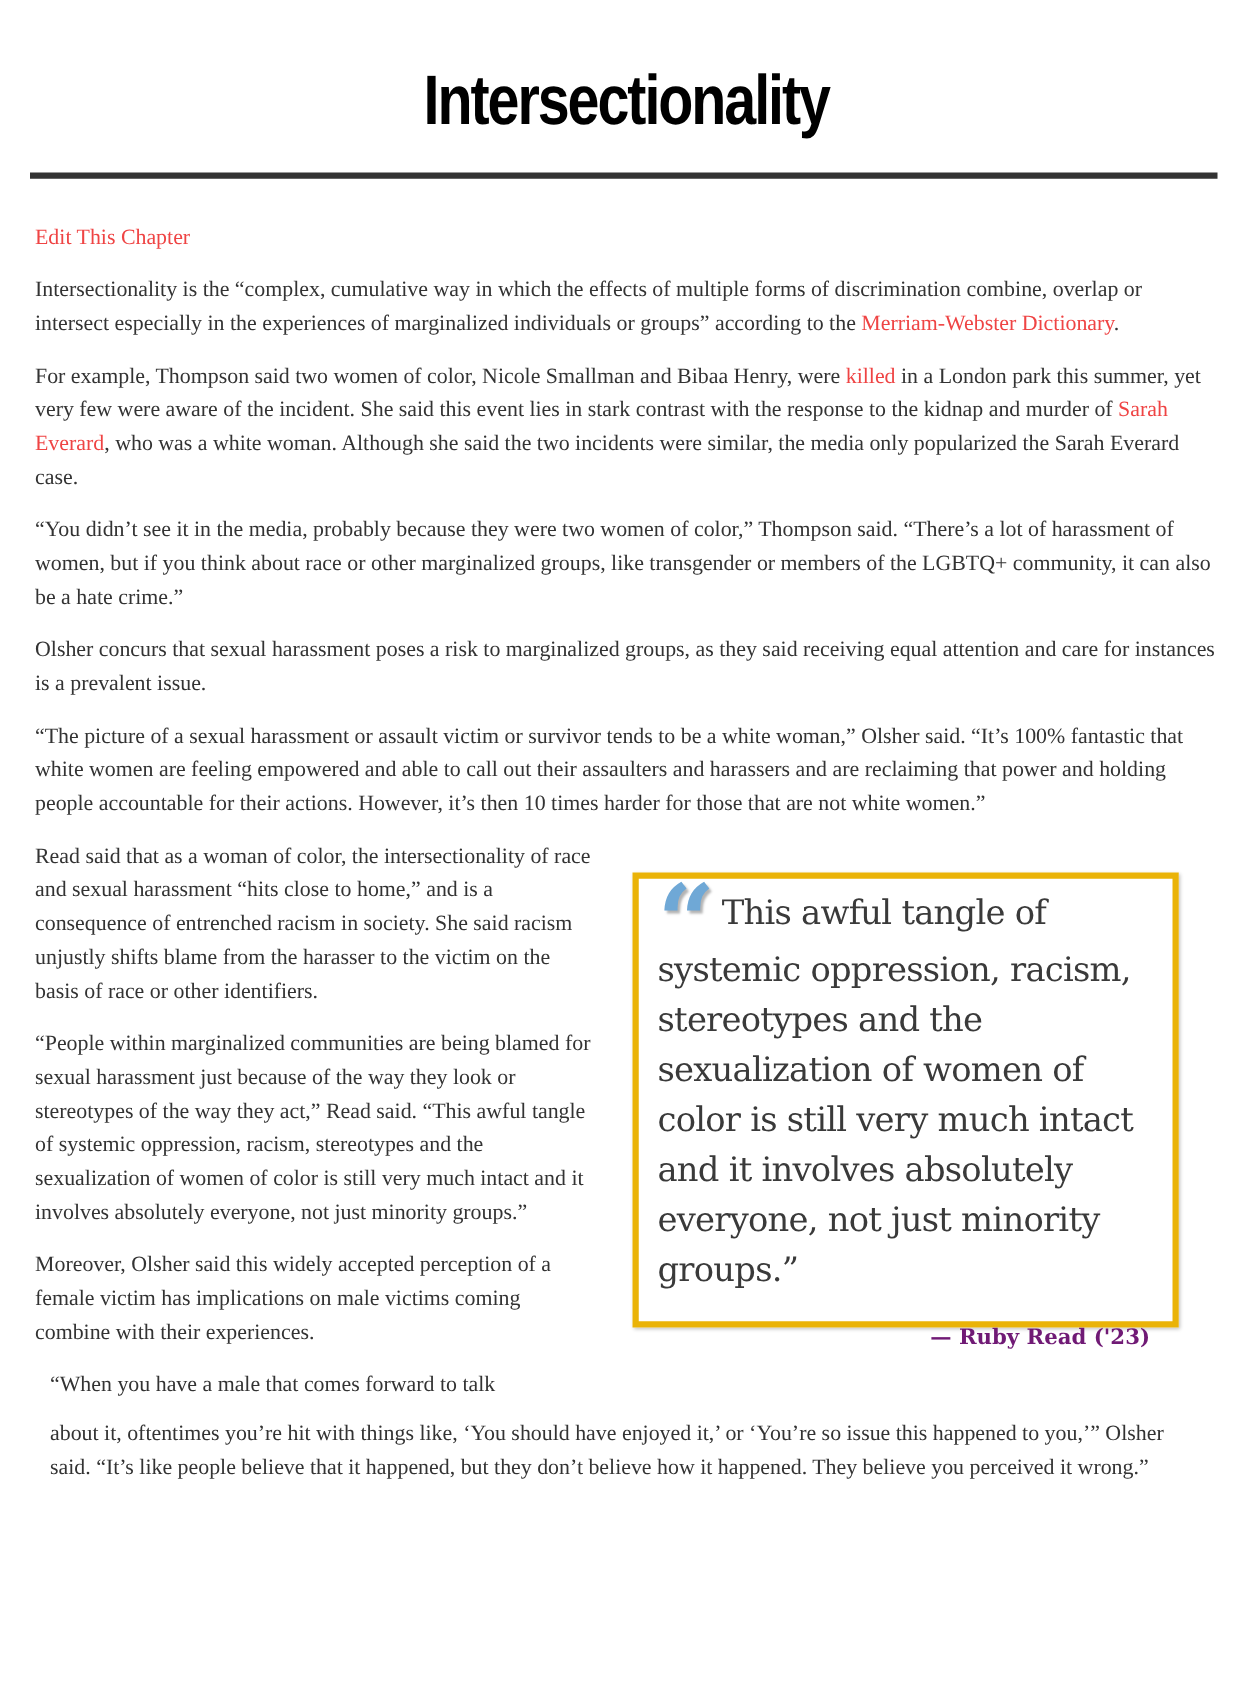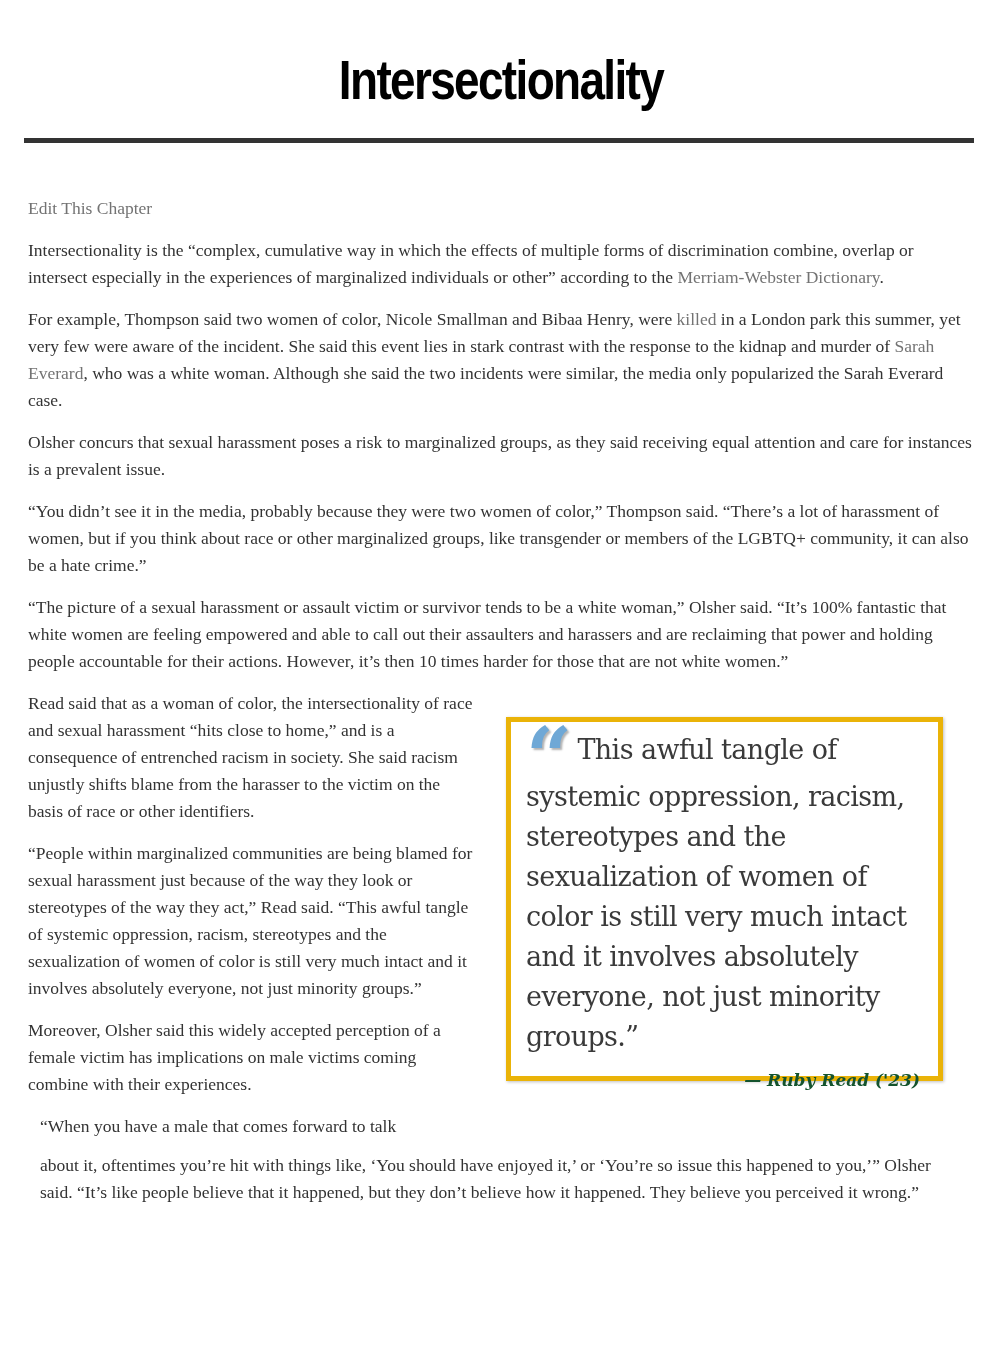--- a/index.html
+++ b/index.html
@@ -22,21 +22,21 @@
     background: #333333;
   }
   .content {
     position: absolute; left: 28px; top: 176px; width: 945px;
     font-family: "Liberation Serif", serif;
     font-size: 17.5px;
     line-height: 27px;
     color: #333333;
   }
   .content p { margin: 0 0 15px 0; }
-  a { color: #737373; text-decoration: none; margin-top: 19px; }
+  a { color: #ef4444; text-decoration: none; }
   .edit { display: block; margin-bottom: 15px; font-size: 17.5px; }
   .col-wrap { position: relative; }
   .left-col { width: 450px; }
   .left-col p { margin: 0 0 15px 0; }
   .pullquote {
     position: absolute; left: 478px; top: 27px; width: 437px; height: 364px;
     border: 5px solid #eab308;
     box-shadow: 1px 1px 3px rgba(0,0,0,0.25);
     box-sizing: border-box;
     padding: 8px 18px 0 15px;
@@ -56,46 +56,45 @@
     font-size: 80px;
     line-height: 40px;
     vertical-align: -26px;
     text-shadow: 2px 2px 2px rgba(0,0,0,0.3);
     margin-right: 6px;
     display: inline-block;
     height: 40px;
   }
   .pq-cite {
     font-family: "DejaVu Serif", serif;
-    font-style: italic;
     font-weight: bold;
     font-size: 17px;
-    color: #14532d;
+    color: #701a75;
     text-align: right;
-    margin-top: 10px;
+    margin-top: 20px;
   }
   .last p { margin: 12px; }
 </style>
 </head>
 <body>
 
 <div class="page">
   <h1 class="title">Intersectionality</h1>
   <div class="rule"></div>
 
   <div class="content">
     <a href="#" class="edit">Edit This Chapter</a>
 
-    <p><span>Intersectionality is the “complex, cumulative way in which the effects of multiple forms of discrimination combine, overlap or intersect especially in the experiences of marginalized individuals or other” according to the </span><a href="#">Merriam-Webster Dictionary</a><span>.</span></p>
+    <p><span>Intersectionality is the “complex, cumulative way in which the effects of multiple forms of discrimination combine, overlap or intersect especially in the experiences of marginalized individuals or groups” according to the </span><a href="#">Merriam-Webster Dictionary</a><span>.</span></p>
 
 
     <p><span>For example, Thompson said two women of color, Nicole Smallman and Bibaa Henry, were </span><a href="#">killed</a><span> in a London park this summer, yet very few were aware of the incident. She said this event lies in stark contrast with the response to the kidnap and murder of </span><a href="#">Sarah Everard</a><span>, who was a white woman. Although she said the two incidents were similar, the media only popularized the Sarah Everard case.</span></p>
 
+    <p>“You didn’t see it in the media, probably because they were two women of color,” Thompson said. “There’s a lot of harassment of women, but if you think about race or other marginalized groups, like transgender or members of the LGBTQ+ community, it can also be a hate crime.”</p>
     <p>Olsher concurs that sexual harassment poses a risk to marginalized groups, as they said receiving equal attention and care for instances is a prevalent issue.</p>
-    <p>“You didn’t see it in the media, probably because they were two women of color,” Thompson said. “There’s a lot of harassment of women, but if you think about race or other marginalized groups, like transgender or members of the LGBTQ+ community, it can also be a hate crime.”</p>
     <p>“The picture of a sexual harassment or assault victim or survivor tends to be a white woman,” Olsher said. “It’s 100% fantastic that white women are feeling empowered and able to call out their assaulters and harassers and are reclaiming that power and holding people accountable for their actions. However, it’s then 10 times harder for those that are not white women.”</p>
 
     <div class="col-wrap">
       <div class="left-col">
         <p>Read said that as a woman of color, the intersectionality of race and sexual harassment “hits close to home,” and is a consequence of entrenched racism in society. She said racism unjustly shifts blame from the harasser to the victim on the basis of race or other identifiers.</p>
         <p>“People within marginalized communities are being blamed for sexual harassment just because of the way they look or stereotypes of the way they act,” Read said. “This awful tangle of systemic oppression, racism, stereotypes and the sexualization of women of color is still very much intact and it involves absolutely everyone, not just minority groups.”</p>
         <p>Moreover, Olsher said this widely accepted perception of a female victim has implications on male victims coming combine with their experiences.</p>
       </div>
 
       <aside class="pullquote">

